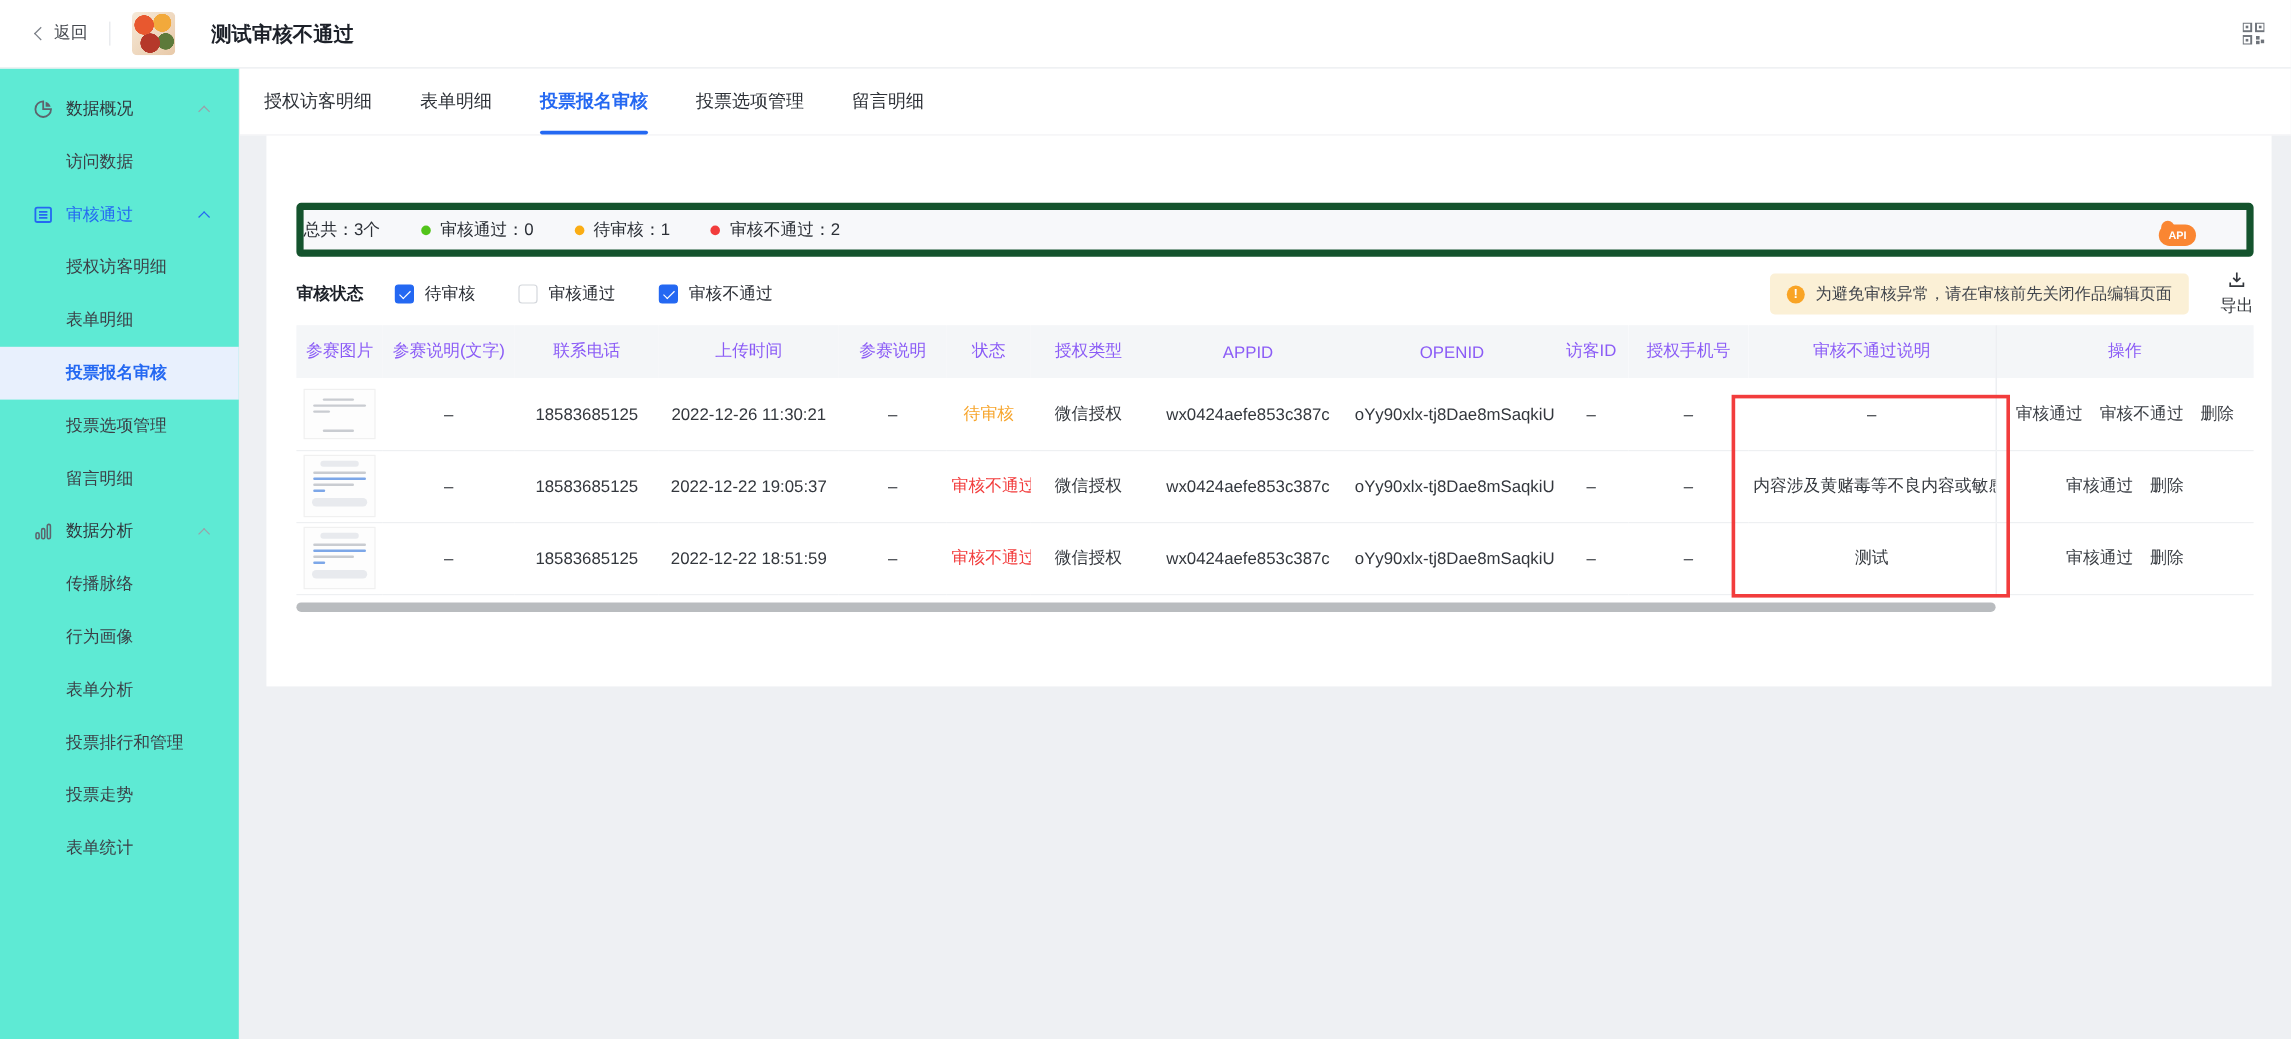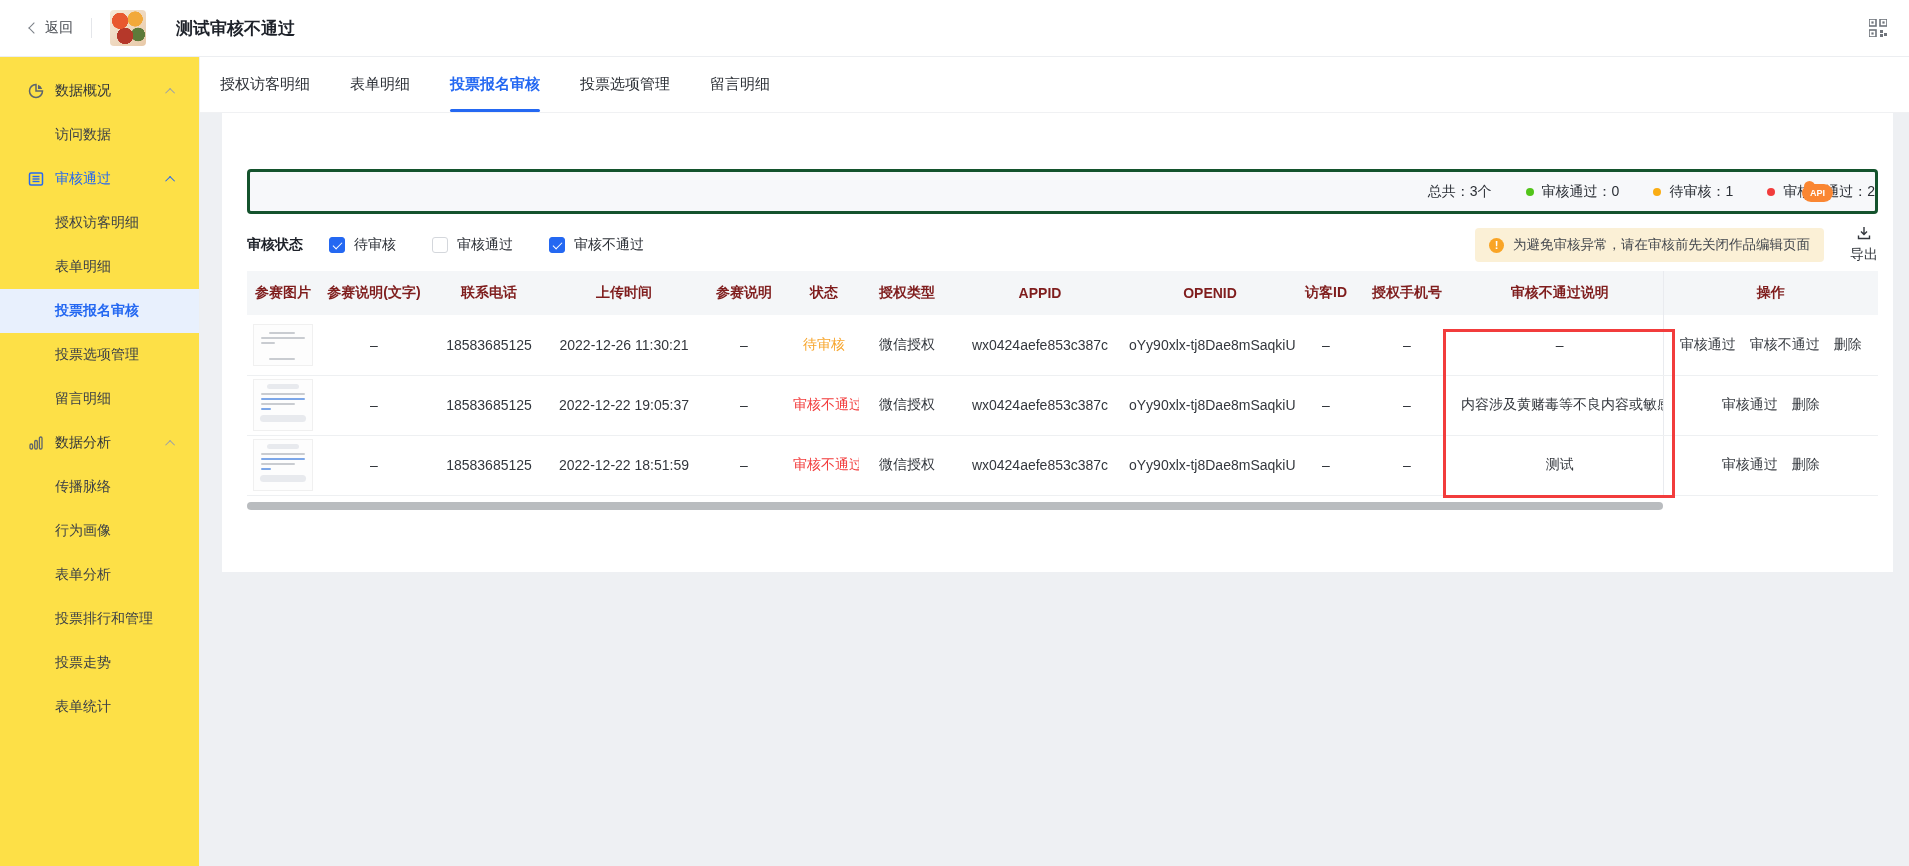--- a/index.html
+++ b/index.html
@@ -14,41 +14,41 @@
   .work-avatar { width:36px; height:36px; border-radius:4px; background:
       radial-gradient(circle at 28% 30%, #e8582f 0 22%, transparent 23%),
       radial-gradient(circle at 70% 25%, #f2a93b 0 20%, transparent 21%),
       radial-gradient(circle at 42% 72%, #b5382a 0 24%, transparent 25%),
       radial-gradient(circle at 78% 68%, #5d7a3a 0 18%, transparent 19%),
       linear-gradient(135deg,#f6e9d8,#e8c9a8); }
   .page-title { margin-left:30px; font-size:17px; font-weight:bold; color:#1d2129; }
   .qr-icon { position:absolute; right:22px; top:19px; width:18px; height:18px; cursor:pointer; }
 
   
-  .sidebar { position:absolute; top:57px; left:0; bottom:0; width:200px; background:#fde047; border-right:1px solid #edeff1; padding-top:12px; z-index:10; }
+  .sidebar { position:absolute; top:57px; left:0; bottom:0; width:200px; background:#5eead4; border-right:1px solid #edeff1; padding-top:12px; z-index:10; }
   .side-row { height:44px; display:flex; align-items:center; font-size:14px; color:#31353b; cursor:pointer; position:relative; }
   .side-row .s-icon { width:16px; height:16px; margin-left:28px; margin-right:11px; flex:0 0 auto; }
   .side-row.section { font-weight:500; }
   .side-row.child { padding-left:55px; color:#3c4047; }
   .side-row.child.selected { background:#e8f0fd; color:#2468f2; font-weight:bold; }
   .side-row.section.active-section { color:#2468f2; }
   .caret-up { position:absolute; right:24px; width:7px; height:7px; border-left:1.5px solid #9aa0a8; border-top:1.5px solid #9aa0a8; transform:rotate(45deg) translateY(2px); }
   .active-section .caret-up { border-color:#2468f2; }
 
   
   .main { position:absolute; top:57px; left:200px; right:0; bottom:0; }
   .tabstrip { height:56px; background:#fff; border-bottom:1px solid #f0f1f3; display:flex; align-items:stretch; padding-left:20px; gap:40px; }
   .tab { display:flex; align-items:center; font-size:15px; color:#2e3238; cursor:pointer; position:relative; }
   .tab.active { color:#2468f2; font-weight:bold; }
   .tab.active::after { content:""; position:absolute; left:0; right:0; bottom:0; height:3px; border-radius:2px; background:#2468f2; }
 
   .card { position:absolute; left:22px; top:56px; width:1671px; height:459px; background:#fff; padding:0 15px 0 25px; }
 
   
-  .stats-bar { margin-top:56px; height:45px; background:#f7f8fa; border:3px solid #14532d; border-radius:4px; display:flex; align-items:center; justify-content:flex-end; gap:34px; font-size:14px; color:#2b2f36; position:relative; }
+  .stats-bar { margin-top:56px; height:45px; background:#f7f8fa; border:6px solid #14532d; border-radius:4px; display:flex; align-items:center; justify-content:flex-start; gap:34px; font-size:14px; color:#2b2f36; position:relative; }
   .legend-item { display:flex; align-items:center; gap:8px; }
   .dot { width:8px; height:8px; border-radius:50%; }
   .api-badge { position:absolute; right:42px; top:12px; width:31px; height:18px; background:#fa8632; border-radius:9px; color:#fff; font-size:9px; font-weight:bold; display:flex; align-items:center; justify-content:center; cursor:pointer; }
   .api-badge::before { content:""; position:absolute; left:2px; top:-3px; width:11px; height:11px; border-radius:50%; background:#fa8632; }
   .api-badge span { position:relative; }
 
   
   .filter-row { margin-top:14px; height:34px; display:flex; align-items:center; font-size:14px; }
   .filter-label { font-weight:bold; color:#1d2129; margin-right:26px; }
   .cb-group { display:flex; align-items:center; gap:36px; }
@@ -57,21 +57,21 @@
   .checkbox.checked { background:#2468f2; border-color:#2468f2; }
   .checkbox.checked::after { content:""; position:absolute; left:5px; top:2px; width:4px; height:8px; border-right:1.7px solid #fff; border-bottom:1.7px solid #fff; transform:rotate(45deg); }
   .filter-right { margin-left:auto; display:flex; align-items:center; gap:26px; }
   .warn-pill { display:flex; align-items:center; gap:9px; background:#fbf0d6; border-radius:4px; padding:8px 14px; font-size:13.5px; color:#42464d; }
   .warn-icon { width:15px; height:15px; border-radius:50%; background:#f9a425; color:#fff; font-size:11px; font-weight:bold; display:flex; align-items:center; justify-content:center; flex:0 0 auto; }
   .export-btn { display:flex; align-items:center; gap:6px; font-size:14px; color:#33373d; cursor:pointer;flex-direction:column; }
 
   
   .table-wrap { margin-top:9px; position:relative; }
   table { border-collapse:collapse; table-layout:fixed; width:1631px; font-size:14px; }
-  th { height:44px; background:#f4f6f8; font-weight:700; color:#7f1d1d; text-align:center; padding:0 4px; white-space:nowrap; overflow:hidden; }
+  th { height:44px; background:#f4f6f8; font-weight:400; color:#8b5cf6; text-align:center; padding:0 4px; white-space:nowrap; overflow:hidden; }
   td { height:60px; border-bottom:1px solid #eef0f2; text-align:center; color:#33373d; padding:0 4px; white-space:nowrap; overflow:hidden; }
   th.op-col, td.op-col { border-left:1px solid #e9ebef; }
   .status-pending { color:#f7a52c; }
   .status-rejected { color:#f23c3c; }
   .action-links { display:flex; justify-content:center; gap:14px; }
   .action-links span { cursor:pointer; color:#3a3e44; }
 
   
   .thumb { margin:0 auto; width:60px; background:#fdfdfd; border:1px solid #f0f0f0; overflow:hidden; padding:4px 5px; cursor:pointer; }
   .thumb-sm { height:42px; }

